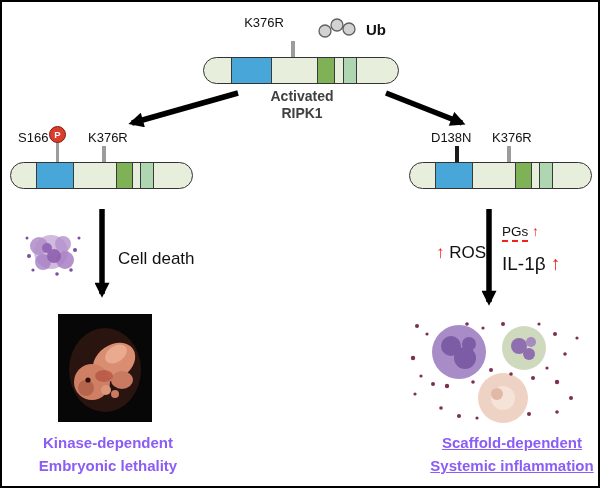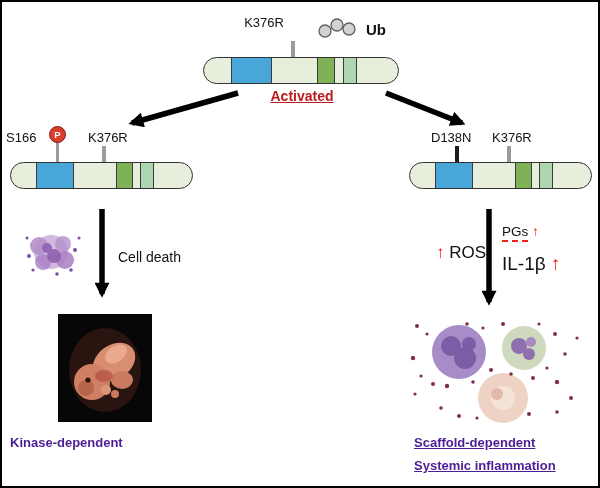--- a/index.html
+++ b/index.html
@@ -13,24 +13,24 @@
   .bar{position:absolute;height:27px;background:#e8eedc;border:1.5px solid #333;
        border-radius:14px;overflow:hidden;}
   .seg{position:absolute;top:-1px;bottom:-1px;border-left:1px solid #3a3a3a;border-right:1px solid #3a3a3a;}
   .seg-blue{background:#48a6d8;}
   .seg-green{background:#7fb257;}
   .seg-lt{background:#aed6b0;}
   .tick{position:absolute;width:4px;background:#9c9c9c;}
   .tick-dark{background:#1c1c1c;}
   .lbl{position:absolute;font-size:13px;white-space:nowrap;color:#111;}
   .bold{font-weight:bold;}
-  .red{color:#b91c1c;text-decoration:underline;}
+  .red{color:#404040;}
   .center{text-align:center;}
-  .outcome{position:absolute;width:196px;text-align:left;font-size:13px;
-           font-weight:bold;line-height:23px;color:#4c1d95;}
+  .outcome{position:absolute;width:196px;text-align:center;font-size:15px;
+           font-weight:bold;line-height:23px;color:#8b5cf6;}
   .pcirc{position:absolute;width:17px;height:17px;border-radius:50%;background:#da3d2c;
          border:1.5px solid #7e1d12;color:#fff;font-size:9.5px;font-weight:bold;
          display:flex;align-items:center;justify-content:center;}
   .pstick{position:absolute;width:3px;background:#9c9c9c;}
   .up{color:#ef2418;font-weight:bold;}
   .pgs-u{border-bottom:2.5px dashed #ef2418;padding-bottom:1px;}
   svg.abs{position:absolute;}
 </style>
 </head>
 <body>
@@ -48,23 +48,24 @@
   <div class="lbl bold" style="left:364px;top:19px;font-size:15px;">Ub</div>
 
   <div class="bar" style="left:201px;top:55px;width:196px;">
     <div class="seg seg-blue" style="left:14%;width:21%;"></div>
     <div class="seg seg-green" style="left:58%;width:9.5%;"></div>
     <div class="seg seg-lt" style="left:71.5%;width:7.5%;"></div>
   </div>
 
   <div class="lbl bold red center" style="left:244px;top:86px;width:112px;line-height:17px;font-size:14px;">
     <div>Activated</div>
-  </div>
-
-  <div class="lbl" style="left:4px;top:128px;">S166</div>
+    <div>RIPK1</div>
+  </div>
+
+  <div class="lbl" style="left:16px;top:128px;">S166</div>
   <div class="pstick" style="left:54px;top:140px;height:20px;"></div>
   <div class="pcirc" style="left:47px;top:124px;">P</div>
   <div class="lbl" style="left:86px;top:128px;">K376R</div>
   <div class="tick" style="left:100px;top:144px;height:16px;"></div>
 
   <div class="bar" style="left:8px;top:160px;width:183px;">
     <div class="seg seg-blue" style="left:14%;width:21%;"></div>
     <div class="seg seg-green" style="left:58%;width:9.5%;"></div>
     <div class="seg seg-lt" style="left:71.5%;width:7.5%;"></div>
   </div>
@@ -85,21 +86,21 @@
       <marker id="ah" viewBox="0 0 10 10" refX="7.5" refY="5" markerWidth="17" markerHeight="15" orient="auto" markerUnits="userSpaceOnUse">
         <polygon points="0,0 10,5 0,10" fill="#000"></polygon>
       </marker>
     </defs>
     <line x1="236" y1="91" x2="130" y2="121" stroke="#000" stroke-width="5.5" marker-end="url(#ah)"></line>
     <line x1="384" y1="91" x2="460" y2="121" stroke="#000" stroke-width="5.5" marker-end="url(#ah)"></line>
     <line x1="100" y1="207" x2="100" y2="292" stroke="#000" stroke-width="5.5" marker-end="url(#ah)"></line>
     <line x1="487" y1="207" x2="487" y2="300" stroke="#000" stroke-width="5.5" marker-end="url(#ah)"></line>
   </svg>
 
-  <div class="lbl" style="left:116px;top:247px;font-size:14px;">Cell death</div>
+  <div class="lbl" style="left:116px;top:247px;font-size:17px;">Cell death</div>
 
   <svg class="abs" style="left:18px;top:224px;" width="68" height="56" viewBox="0 0 68 56">
     <g>
       <circle cx="31" cy="26" r="17" fill="#c9aed8" opacity="0.85"></circle>
       <circle cx="19" cy="20" r="9" fill="#b391cb" opacity="0.9"></circle>
       <circle cx="43" cy="18" r="8" fill="#b391cb" opacity="0.8"></circle>
       <circle cx="45" cy="34" r="9" fill="#a87fc4" opacity="0.85"></circle>
       <circle cx="23" cy="36" r="8" fill="#a87fc4" opacity="0.8"></circle>
       <circle cx="34" cy="30" r="7" fill="#8e5fae" opacity="0.9"></circle>
       <circle cx="27" cy="22" r="5" fill="#9468b6"></circle>
@@ -124,20 +125,21 @@
       <circle cx="28" cy="74" r="8" fill="#b4654c"></circle>
       <ellipse cx="46" cy="62" rx="9" ry="6" fill="#b05040" opacity="0.7"></ellipse>
       <circle cx="48" cy="76" r="5" fill="#dc967a"></circle>
       <circle cx="57" cy="80" r="4" fill="#c97a60"></circle>
       <circle cx="30" cy="66" r="2.6" fill="#2f0f0a"></circle>
     </g>
   </svg>
 
   <div class="outcome" style="left:8px;top:429px;">
     <div>Kinase-dependent</div>
+    <div>Embryonic lethality</div>
   </div>
 
   <div class="lbl" style="left:434px;top:241px;font-size:17px;">
     <span class="up">↑</span>
     <span>ROS</span>
   </div>
   <div class="lbl" style="left:500px;top:222px;font-size:13.5px;">
     <span class="pgs-u">PGs</span>
     <span class="up">↑</span>
   </div>

